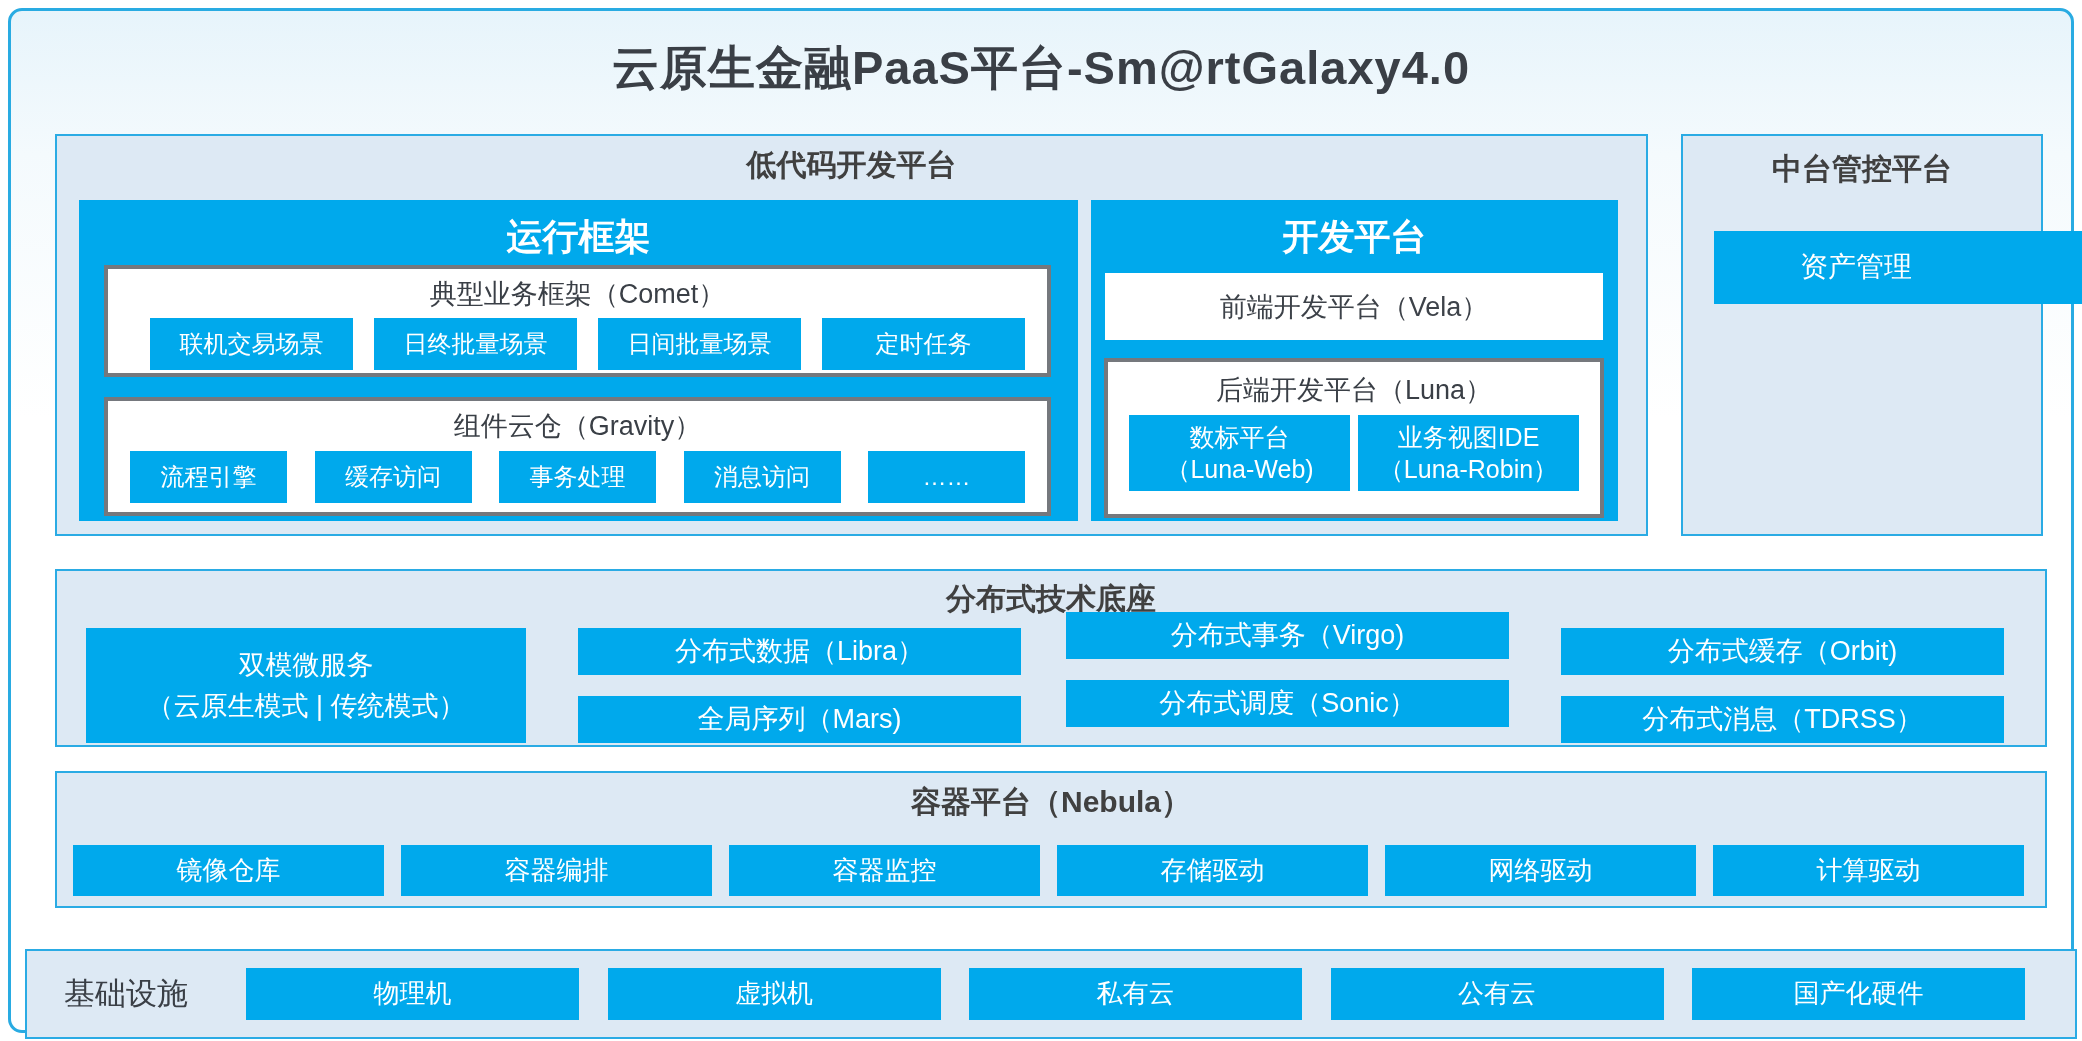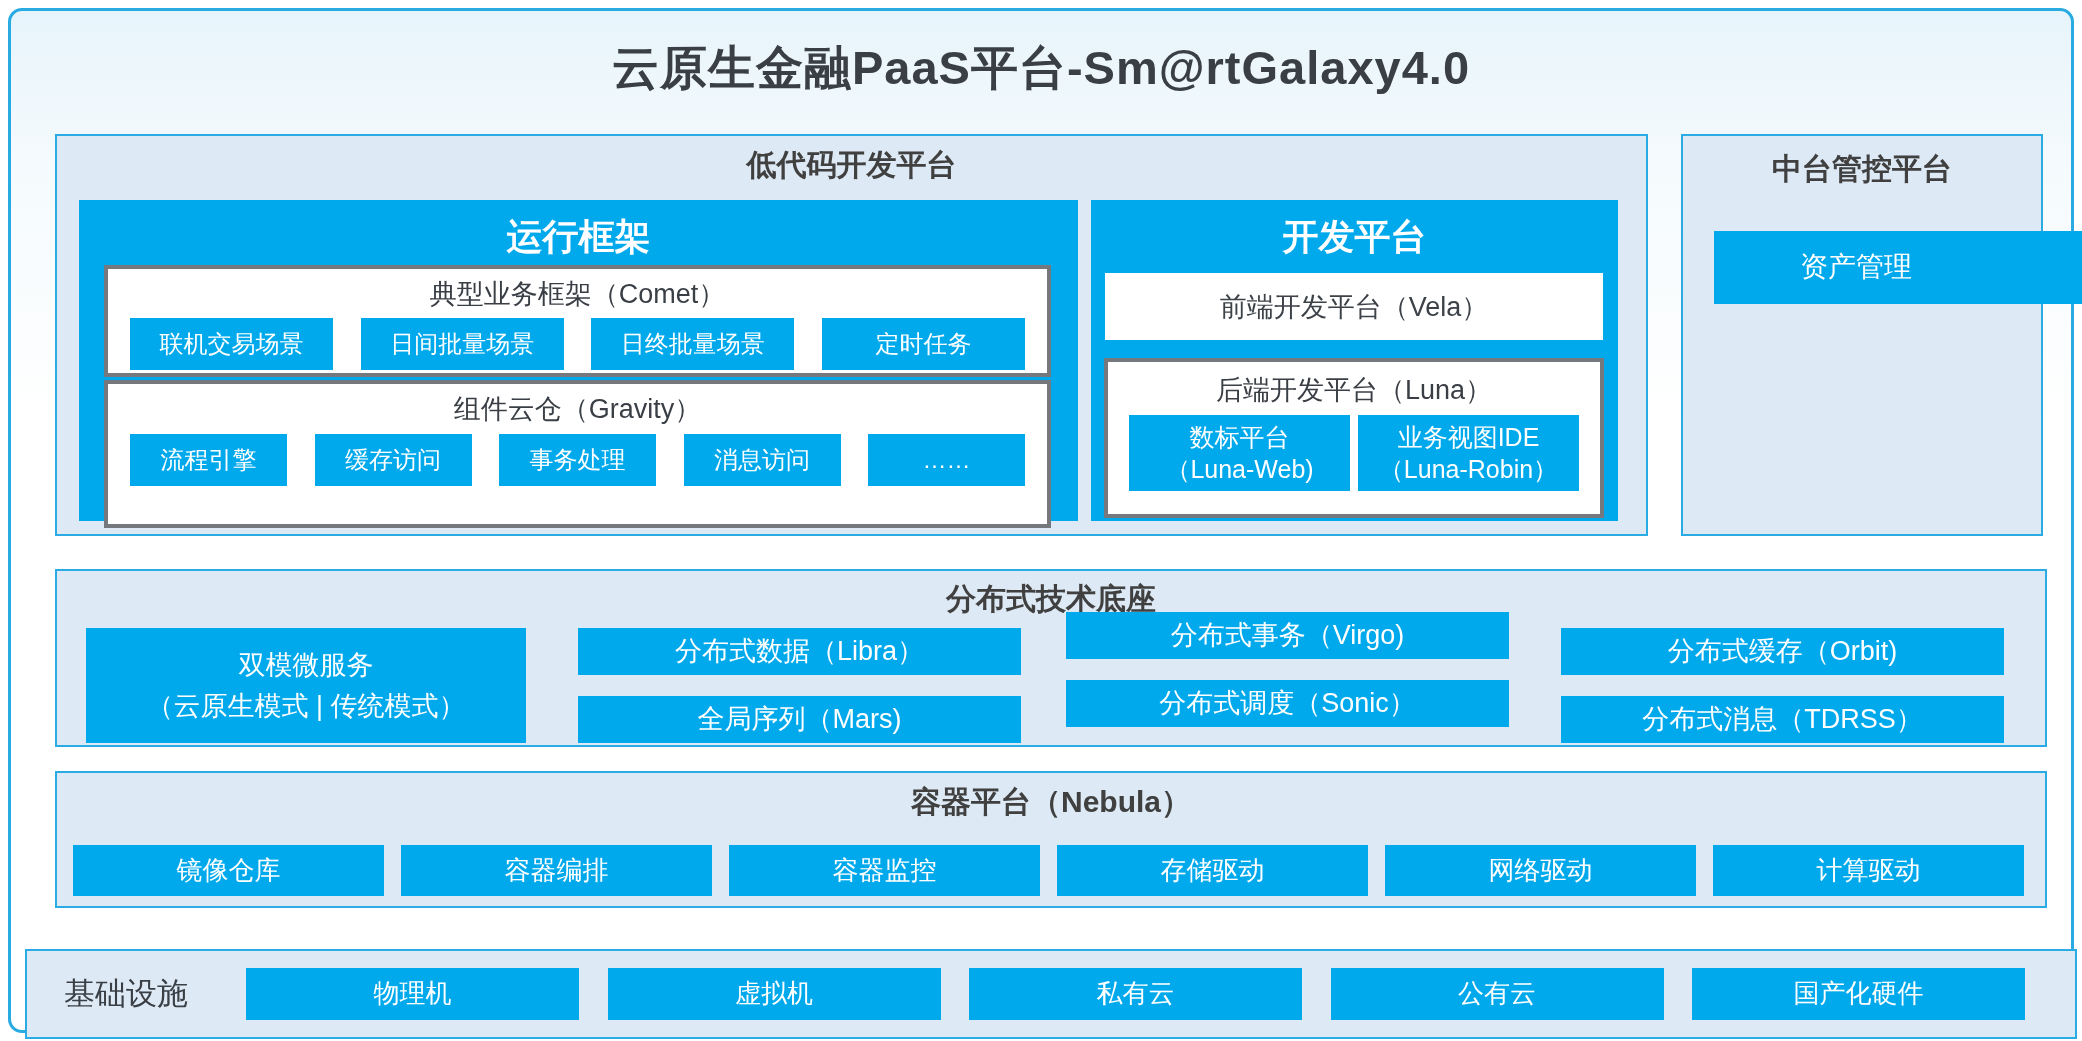--- a/index.html
+++ b/index.html
@@ -43,25 +43,25 @@
     display:flex; align-items:center; justify-content:center;
     text-align:center; white-space:pre-line; line-height:1.3;
   }
 
   
   .lowcode-panel { left:44px; top:123px; width:1593px; height:402px; }
   .lowcode-panel .panel-title { padding-top:9px; }
 
   .runtime-box { left:22px; top:64px; width:999px; height:321px; }
   .comet-box   { left:25px; top:65px;  width:947px; height:112px; }
-  .gravity-box { left:25px; top:180px; width:947px; height:148px; }
+  .gravity-box { left:25px; top:197px; width:947px; height:119px; }
   .comet-box .white-box-title, .gravity-box .white-box-title { padding-top:7px; }
 
   .chip-row { display:flex; justify-content:space-between; padding:0 22px; }
-  .comet-row { margin-top:6px; }
+  .comet-row { margin-top:6px;margin-left:20px; }
   .comet-row .chip { width:203px; height:52px; font-size:24px; }
   .gravity-row { margin-top:7px;gap:20px; }
   .gravity-row .chip { width:157px; height:52px; font-size:24px; }
 
   .dev-box { left:1034px; top:64px; width:527px; height:321px; }
   .vela-box {
     left:14px; top:73px; width:498px; height:67px;
     display:flex; align-items:center; justify-content:center; font-size:27px;
   }
   .luna-box { left:13px; top:158px; width:500px; height:160px; }
@@ -110,22 +110,22 @@
     <div class="panel lowcode-panel">
       <div class="panel-title">低代码开发平台</div>
 
       <div class="cyan-box runtime-box">
         <div class="cyan-box-title">运行框架</div>
 
         <div class="white-box comet-box">
           <div class="white-box-title">典型业务框架（Comet）</div>
           <div class="chip-row comet-row">
               <div class="chip">联机交易场景</div>
+              <div class="chip">日终批量场景</div>
               <div class="chip">日间批量场景</div>
-              <div class="chip">日终批量场景</div>
               <div class="chip">定时任务</div>
             </div>
         </div>
 
         <div class="white-box gravity-box">
           <div class="white-box-title">组件云仓（Gravity）</div>
           <div class="chip-row gravity-row">
               <div class="chip">流程引擎</div>
               <div class="chip">缓存访问</div>
               <div class="chip">事务处理</div>

